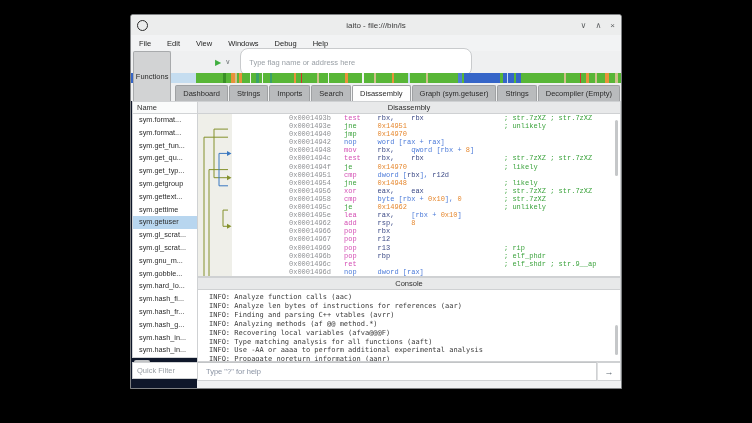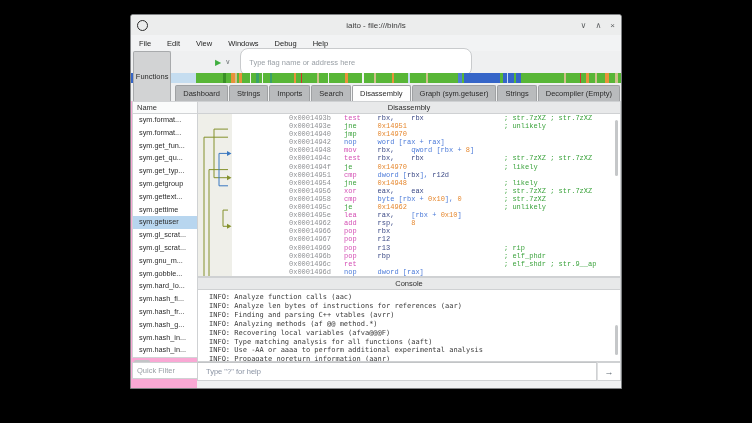--- a/index.html
+++ b/index.html
@@ -35,21 +35,21 @@
   
   .tabrow{position:absolute;left:0;top:69px;width:100%;height:17px;border-bottom:1px solid #aeb0b2;
           display:flex;align-items:flex-end;font-size:7.5px;color:#2b2b2b;}
   .functab{width:62px;text-align:center;background:#d2d3d4;border:1px solid #a8aaac;border-bottom:none;
            border-radius:2px 2px 0 0;padding:20px 0;margin-left:2px;}
   .maintabs{display:flex;margin-left:4px;}
   .tab{background:#b9bbbd;border:1px solid #9fa1a3;border-bottom:none;border-radius:2px 2px 0 0;
        padding:3px 7px;margin-right:1px;white-space:nowrap;text-align:right;}
   .tab.active{background:#fdfdfd;position:relative;}
   
-  .leftdock{position:absolute;left:0;top:86px;width:87px;bottom:0;background:#f9a8d4;
+  .leftdock{position:absolute;left:0;top:86px;width:87px;bottom:0;background:#0f172a;
             border-right:2px solid #4c1d95;box-sizing:border-box;}
   .colhdr{position:absolute;left:1px;top:0;right:1px;height:13px;background:#fafbfb;
           border:1px solid #d2d4d6;font-size:7.5px;color:#333;display:flex;align-items:center;
           box-sizing:border-box;}
   .colhdr .nm{margin-left:4px;}
   .colhdr .caret{margin-left:auto;margin-right:8px;font-size:6px;color:#666;}
   .fnlist{position:absolute;left:1px;top:13px;right:1px;height:244px;background:#fff;
           border:1px solid #d2d4d6;border-top:none;overflow:hidden;box-sizing:border-box;}
   .fnitem{height:12.8px;line-height:12.8px;font-size:7.3px;color:#2c2c2c;padding-left:6px;
           white-space:nowrap;overflow:hidden;}

